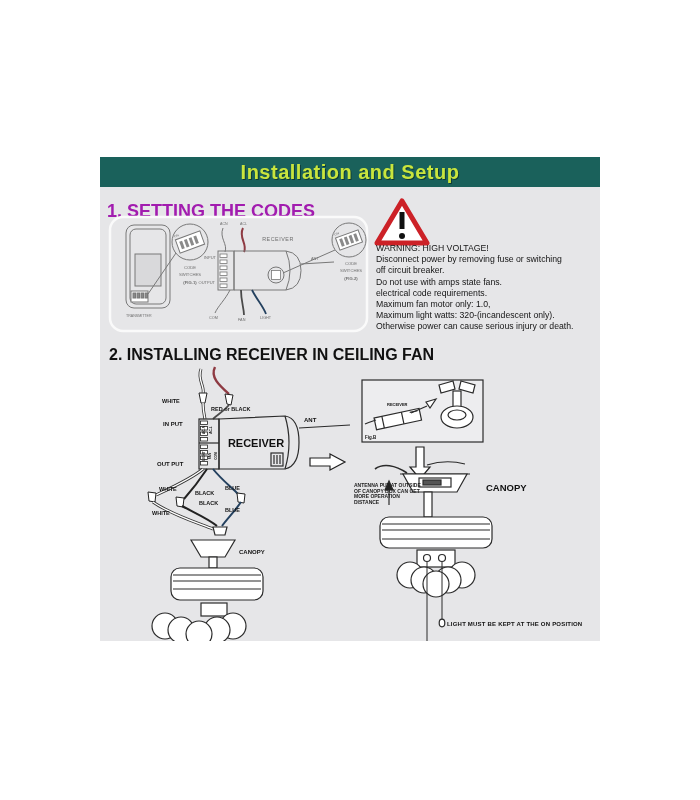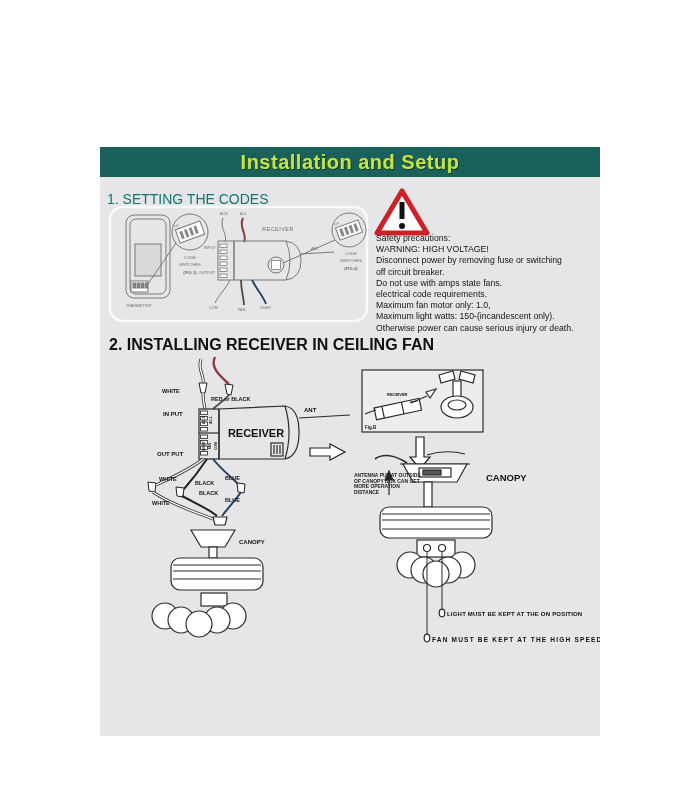--- a/index.html
+++ b/index.html
@@ -1,25 +1,25 @@
 <!DOCTYPE html>
 <html><head>
 <meta charset="utf-8">
 <style>
   html,body{margin:0;padding:0;background:#ffffff;}
   .canvas{position:relative;width:700px;height:800px;background:#ffffff;overflow:hidden;
           font-family:"Liberation Sans",sans-serif;color:#1a1a1a;}
-  .sheet{position:absolute;left:100px;top:147px;width:500px;height:589px;
+  .sheet{position:absolute;left:100px;top:157px;width:500px;height:484px;
          background:#e6e6e8;overflow:hidden;}
   .abs{position:absolute;}
   .header-bar{left:0;top:0;width:100%;height:30px;background:#1a615b;
               display:flex;align-items:center;justify-content:center;}
   .header-title{font-size:20px;font-weight:bold;color:#c9e53d;letter-spacing:.5px;
                 text-shadow:1px 1px 0 #0d3a36;}
-  .s1-title{left:7px;top:44px;font-size:14px;font-weight:normal;color:#0f766e;}
+  .s1-title{left:7px;top:44px;font-size:18px;font-weight:bold;color:#a21caf;}
   .s2-title{left:9px;top:189px;font-size:16px;font-weight:bold;color:#111;}
   .svg-s1{left:8px;top:57px;}
   .svg-s2l{left:25px;top:206px;}
   .svg-s2r{left:253px;top:218px;}
   .warn-tri{left:274px;top:40px;}
   .warn-title{left:336px;top:42px;font-size:26px;font-weight:bold;color:#111;letter-spacing:1px;}
   .warn-lines{left:276px;top:86px;width:226px;font-size:8.7px;line-height:11.2px;color:#141414;}
   .ant-note{left:254px;top:326px;width:72px;font-size:5px;line-height:5.6px;color:#222;font-weight:bold;}
   .light-note{left:347px;top:464px;font-size:6px;letter-spacing:.2px;color:#111;font-weight:bold;white-space:nowrap;}
   .fan-note{left:332px;top:489px;font-size:6.5px;letter-spacing:1.2px;color:#111;font-weight:bold;white-space:nowrap;}
@@ -117,28 +117,27 @@
       <text class="t1" x="243" y="58" font-size="4.2" text-anchor="middle">SWITCHES</text>
       <text class="t1" x="243" y="66" font-size="4.2" font-weight="bold" text-anchor="middle">(FIG.2)</text>
     </svg>
 
     <svg class="abs warn-tri" width="56" height="50" viewBox="0 0 56 50">
       <polygon points="28,4 53,46 3,46" fill="#ffffff" stroke="#cc2127" stroke-width="5" stroke-linejoin="round"></polygon>
       <line x1="28" y1="15" x2="28" y2="32" stroke="#111" stroke-width="5"></line>
       <circle cx="28" cy="39" r="3" fill="#111"></circle>
     </svg>
     <div class="abs warn-lines">
-      <div>Safety precautions:</div>
       <div>WARNING: HIGH VOLTAGE!</div>
       <div>Disconnect power by removing fuse or switching</div>
       <div>off circuit breaker.</div>
       <div>Do not use with amps state fans.</div>
       <div>electrical code requirements.</div>
       <div>Maximum fan motor only: 1.0,</div>
-      <div>Maximum light watts: 150-(incandescent only).</div>
+      <div>Maximum light watts: 320-(incandescent only).</div>
       <div>Otherwise power can cause serious injury or death.</div>
     </div>
 
     <div class="abs s2-title">2. INSTALLING RECEIVER IN CEILING FAN</div>
 
     <svg class="abs svg-s2l" width="230" height="292" viewBox="0 0 230 292">
 
       <g>
         <path d="M76,6 C72,16 80,24 78,30" fill="none" stroke="#333" stroke-width="3"></path>
         <path d="M76,6 C72,16 80,24 78,30" fill="none" stroke="#fff" stroke-width="1.4"></path>

